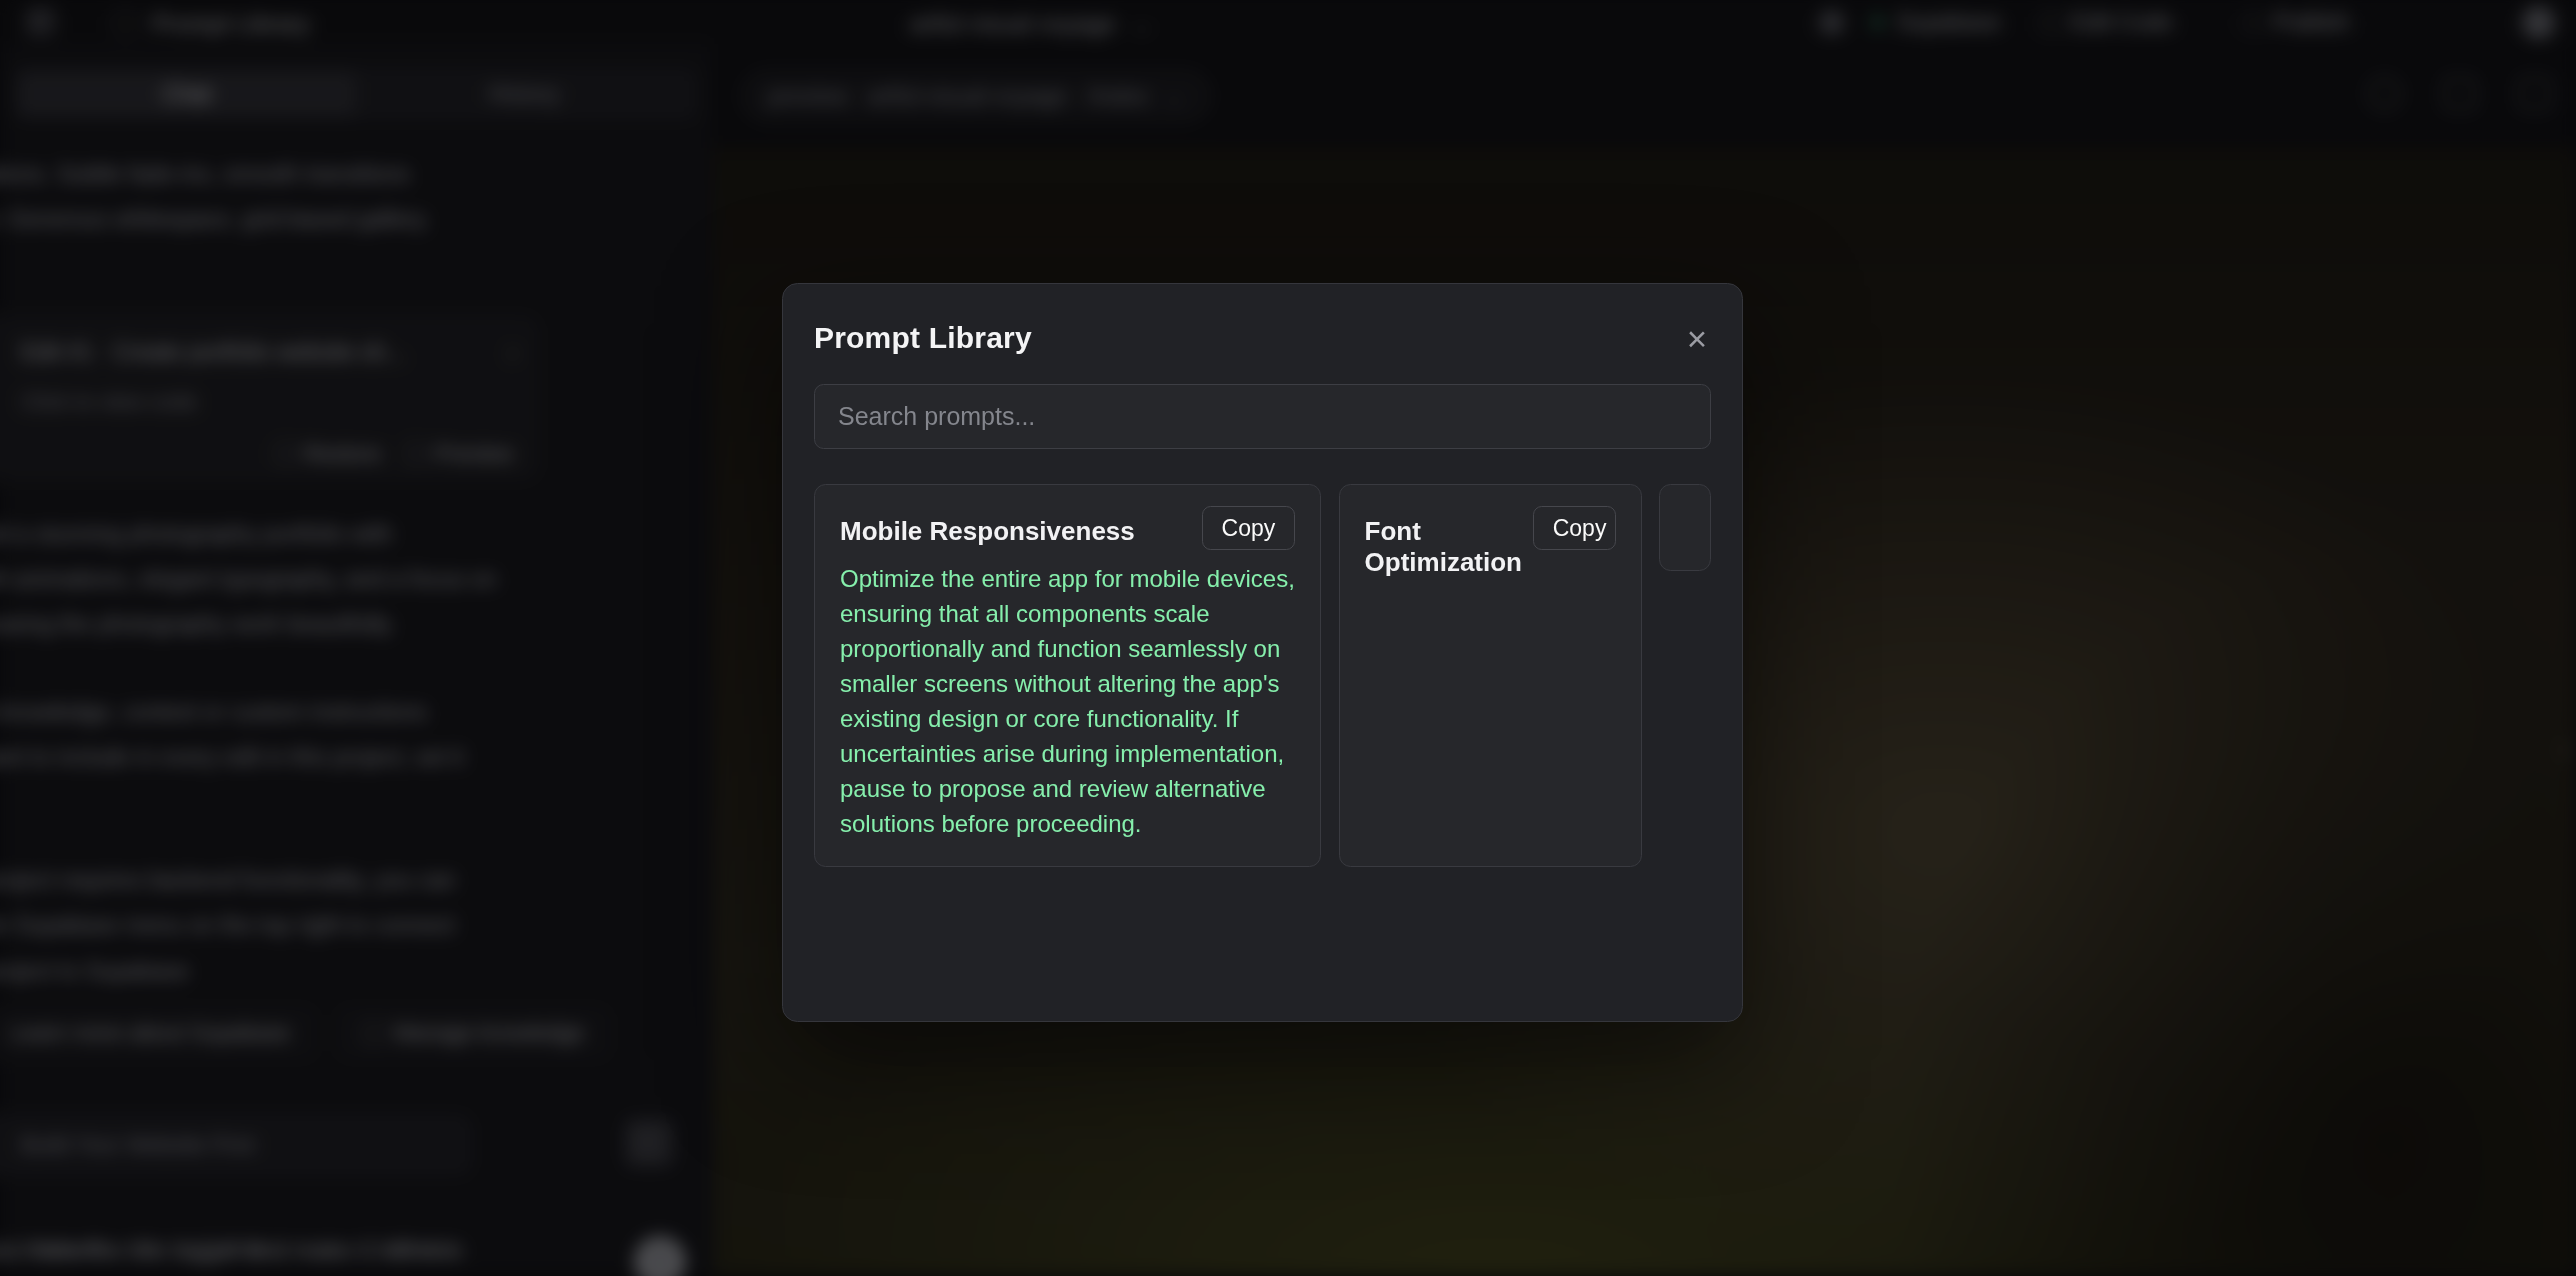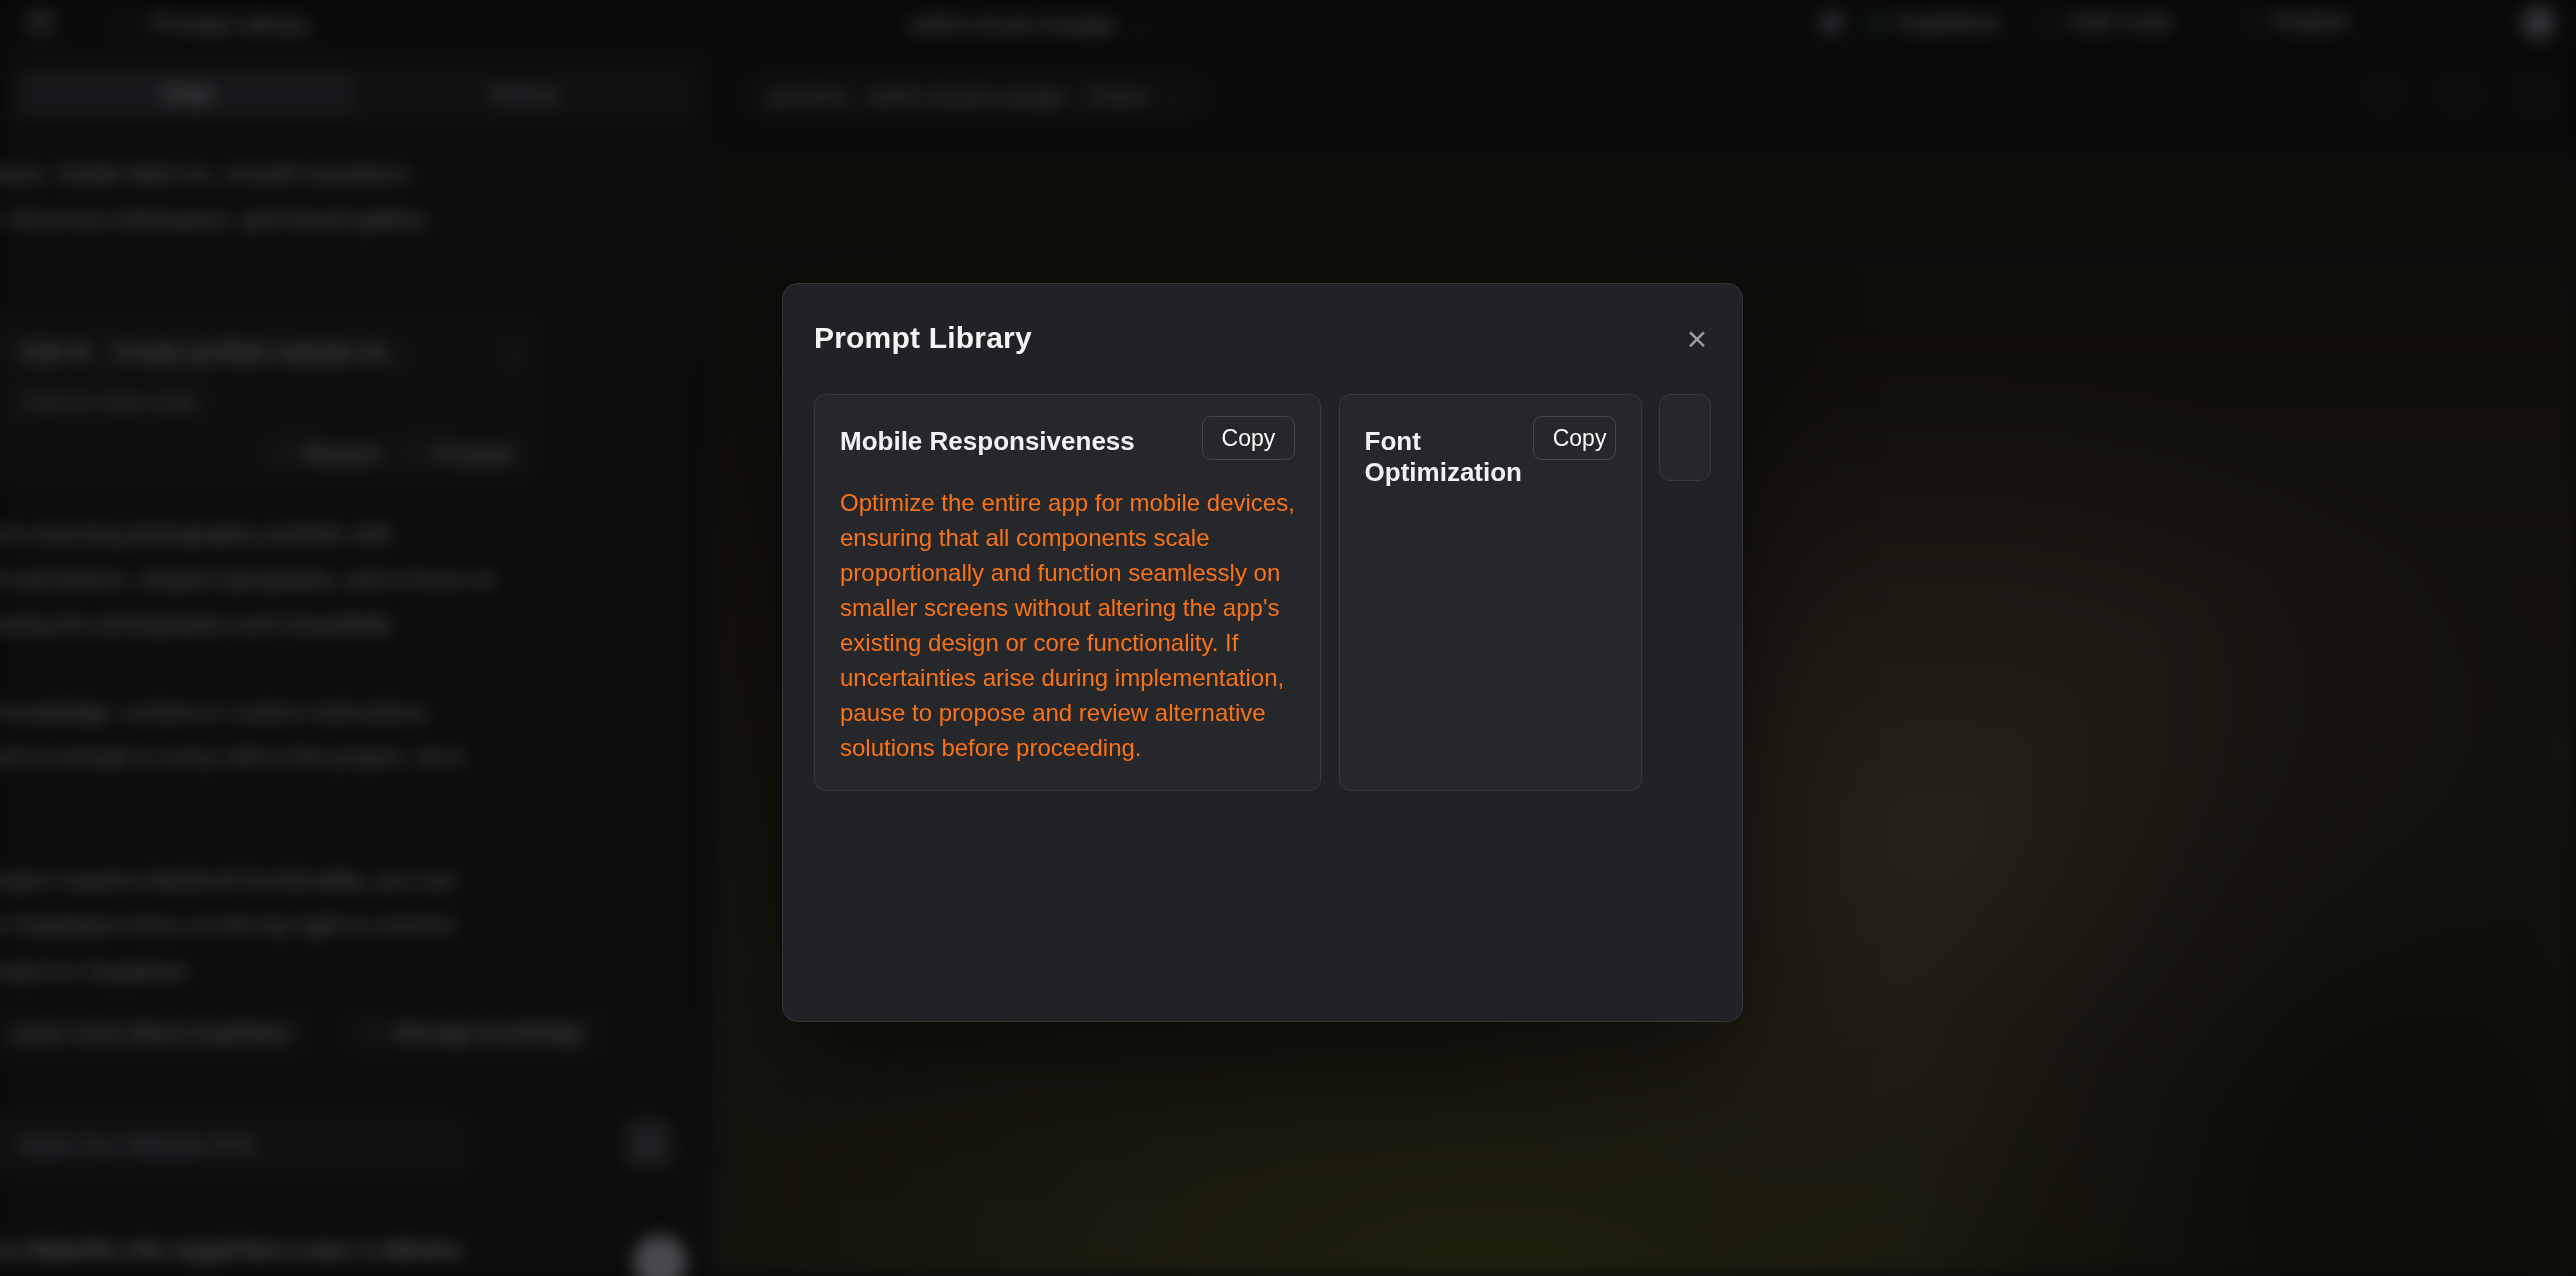--- a/index.html
+++ b/index.html
@@ -93,21 +93,21 @@
   .m-search { margin-top:25px; width:100%; height:65px; background:#26272b; border:1px solid #3d3e44;
               border-radius:9.6px; padding:0 23px; font-size:25px; color:#e4e4e7; outline:none;
               font-family:inherit; }
   .m-search::placeholder { color:#84868d; }
   .m-list { margin-top:35px; display:flex; flex-direction:row; gap:17.3px; }
   .pcard { background:#26272b; border:1px solid #393a40; border-radius:11.6px; padding:21px 25px 25px; }
   .pcard-head { display:flex; align-items:flex-start; justify-content:space-between; }
   .pcard-title { font-size:26px; font-weight:700; color:#f2f2f4; padding-top:9.6px; }
   .copy-btn { min-width:83px; height:44px; padding:0 19px; background:#26272b; border:1px solid #46474d;
               border-radius:8.7px; color:#fafafa; font-size:23px; font-family:inherit; cursor:pointer; }
-  .pcard-body { margin-top:25px; font-size:24px; line-height:35px; color:#f97316; max-width:859px; }
+  .pcard-body { margin-top:11px; font-size:24px; line-height:35px; color:#86efac; max-width:859px; }
   .pcard.stub { height:87px; }
 </style>
 </head>
 <body>
 
 <div class="bg-ui">
 
   <div class="topbar">
     <div class="logo"></div>
     <div class="menu-ic"></div>
@@ -221,20 +221,21 @@
 </div>
 
 <div class="overlay"></div>
 
 <div class="modal">
   <div class="m-head">
     <div class="m-title">Prompt Library</div>
     <div class="m-close">×</div>
   </div>
 
+  <input class="m-search" type="text" value="" placeholder="Search prompts..." style="">
 
   <div class="m-list">
 
     <div class="pcard">
       <div class="pcard-head">
         <div class="pcard-title">Mobile Responsiveness</div>
         <button class="copy-btn">Copy</button>
       </div>
       <div class="pcard-body">Optimize the entire app for mobile devices, ensuring that all components scale proportionally and function seamlessly on smaller screens without altering the app's existing design or core functionality. If uncertainties arise during implementation, pause to propose and review alternative solutions before proceeding.</div>
     </div>

